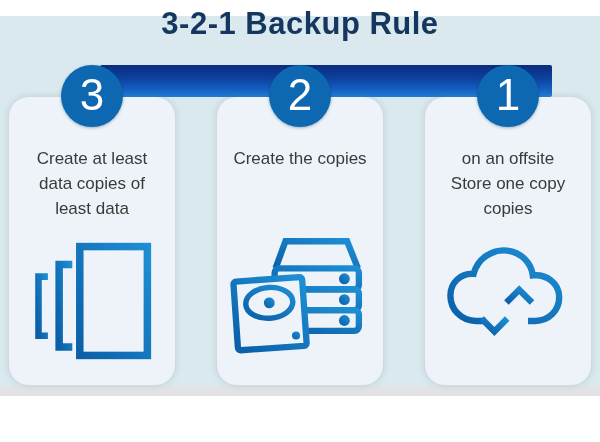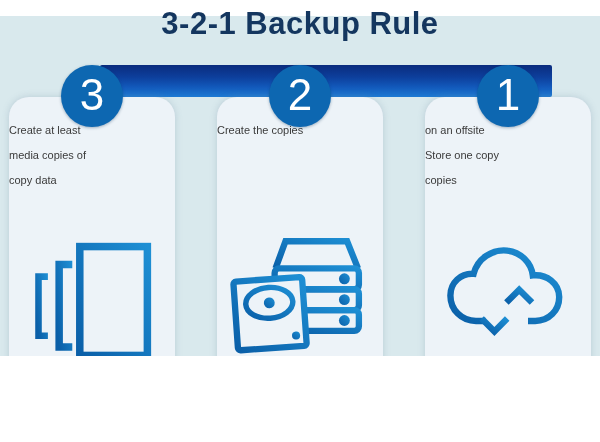--- a/index.html
+++ b/index.html
@@ -1,17 +1,17 @@
 <!DOCTYPE html>
 <html><head>
 <meta charset="utf-8">
 <style>
   html,body{margin:0;padding:0;background:#fff;}
   .stage{
-    position:relative;width:600px;height:356px;overflow:hidden;background:#ffffff;
+    position:relative;width:600px;height:396px;overflow:hidden;background:#ffffff;
     font-family:"Liberation Sans",sans-serif;
   }
   .panel{position:absolute;left:0;top:16px;width:600px;height:370px;background:#d9e9ed;}
   .gray-band{position:absolute;left:0;top:386px;width:600px;height:47px;background:#e2e3e4;}
   .title{
     position:absolute;left:0;top:6px;width:600px;text-align:center;
     font-size:31px;font-weight:bold;color:#14365f;letter-spacing:0.5px;z-index:6;
   }
   .connector{
     position:absolute;left:100px;top:65px;width:452px;height:32px;z-index:1;
@@ -24,21 +24,21 @@
     position:absolute;left:50%;margin-left:-31px;top:65px;width:62px;height:62px;
     border-radius:50%;background:#0d67b1;color:#ffffff;z-index:3;
     font-size:44px;line-height:60px;text-align:center;
     box-shadow:0 1px 3px rgba(10,50,90,0.35);
   }
   .card{
     position:absolute;left:0;top:97px;width:166px;height:288px;background:#edf3f8;
     border-radius:20px;z-index:2;box-shadow:0 0 7px rgba(110,135,160,0.30);
   }
   .card-text{
-    margin-top:21px;text-align:left;font-size:11px;line-height:25px;color:#3a3a3a;
+    margin-top:49px;text-align:center;font-size:17px;line-height:25px;color:#3a3a3a;
   }
   .icon-wrap{
     position:absolute;left:0;top:128px;width:166px;height:152px;
     display:flex;align-items:center;justify-content:center;
   }
   .logo{
     position:absolute;right:10px;top:399px;height:32px;display:flex;align-items:center;
     gap:6px;z-index:4;filter:blur(1.3px);
   }
   .logo-text{font-size:21px;font-weight:bold;color:#1d5fb8;letter-spacing:0.3px;white-space:nowrap;}
@@ -52,22 +52,22 @@
   <div class="gray-band"></div>
   <div class="connector"></div>
 
   <div class="title">3-2-1 Backup Rule</div>
 
   <div class="step s1">
     <div class="num-circle">3</div>
     <div class="card">
       <div class="card-text">
         <div>Create at least</div>
-        <div>media copies of</div>
-        <div>copy data</div>
+        <div>data copies of</div>
+        <div>least data</div>
       </div>
       <div class="icon-wrap">
         <svg width="122" height="126" viewBox="0 0 130 132" fill="none">
           <defs>
             <linearGradient id="g1" x1="0" y1="1" x2="1" y2="0">
               <stop offset="0" stop-color="#0a5fa8"></stop>
                 <stop offset="1" stop-color="#1e8fd4"></stop>
             </linearGradient>
           </defs>
           <rect x="52" y="8" width="72" height="116" stroke="url(#g1)" stroke-width="8"></rect>

